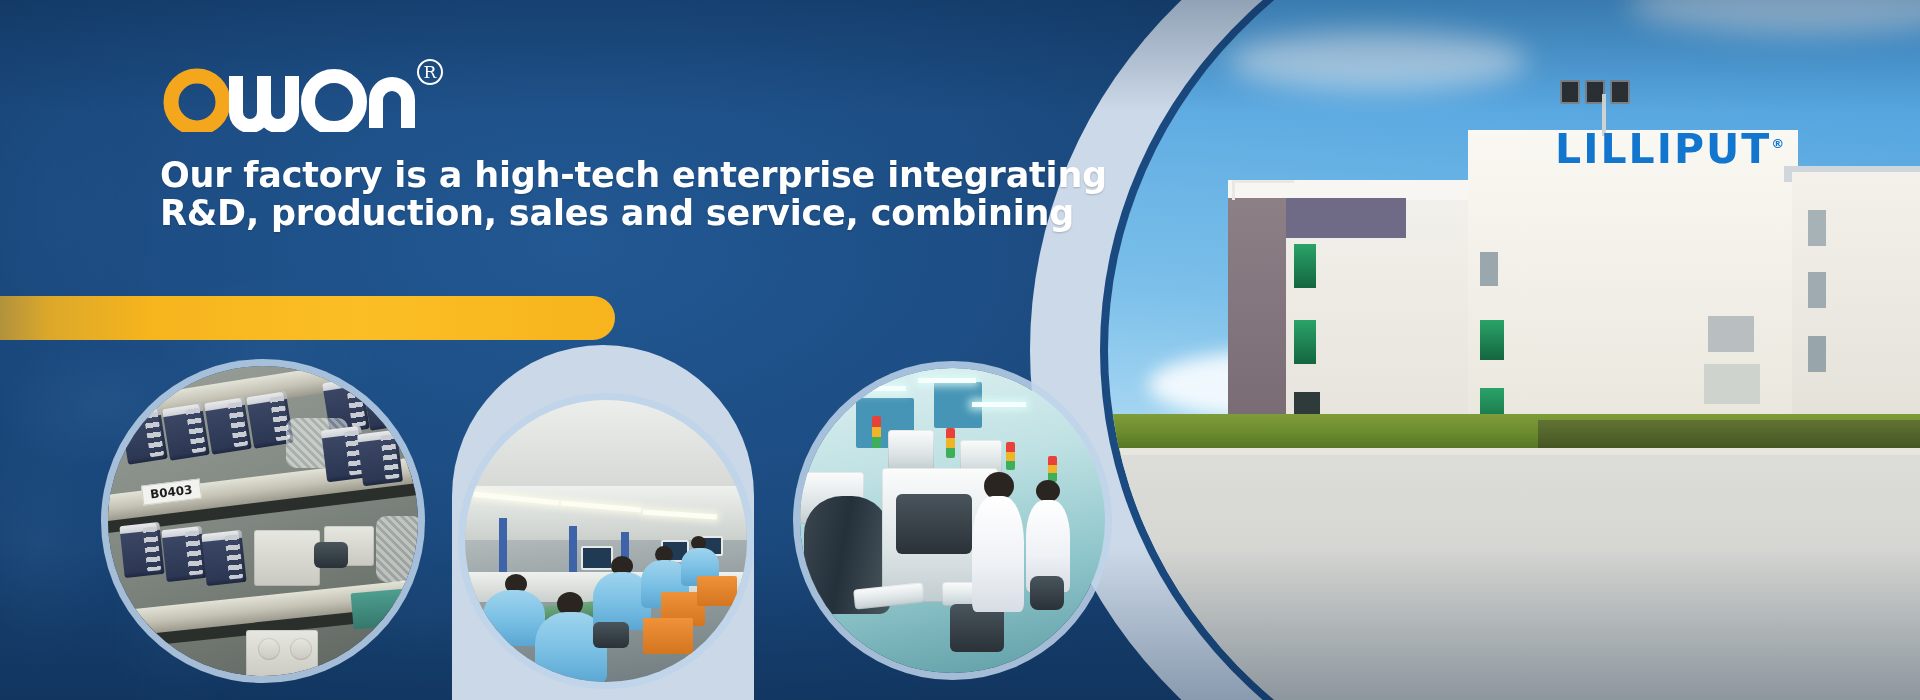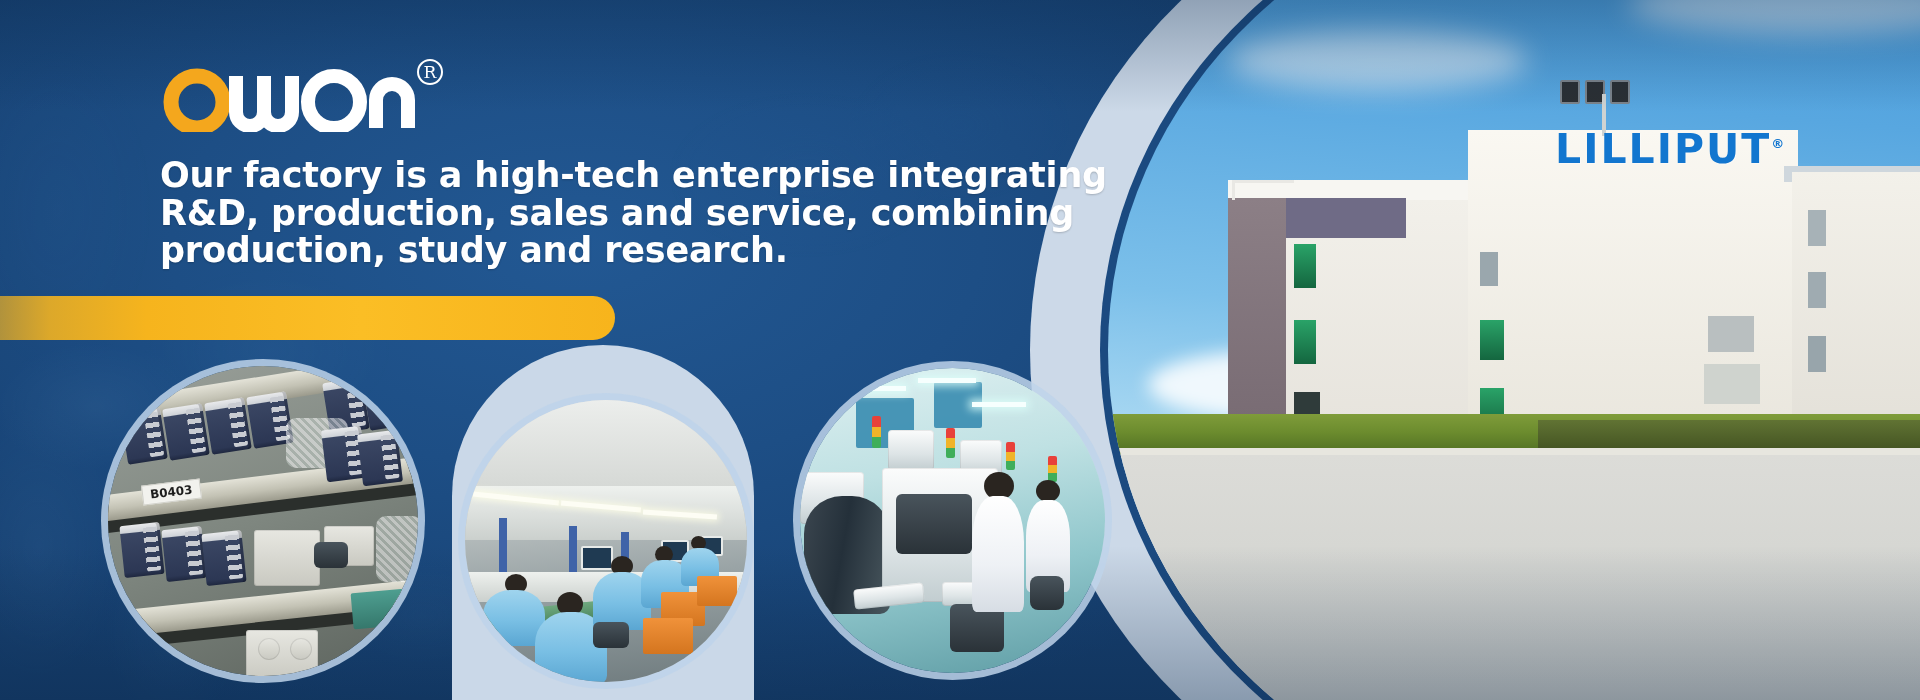--- a/index.html
+++ b/index.html
@@ -310,21 +310,20 @@
       <path d="M76 18 v36 a14 14 0 0 0 28 0 v-36 v36 a14 14 0 0 0 28 0 v-36" fill="none" stroke="#ffffff" stroke-width="14" stroke-linecap="butt"></path>
       <circle cx="174" cy="44" r="26" fill="none" stroke="#ffffff" stroke-width="14"></circle>
       <path d="M216 70 v-28 a16 16 0 0 1 32 0 v28" fill="none" stroke="#ffffff" stroke-width="14"></path>
     </svg>
   </div>
   <div class="reg">R</div>
 
   <div class="tagline">
     <div>Our factory is a high-tech enterprise integrating</div>
     <div>R&amp;D, production, sales and service, combining</div>
-    <div>production, study and research.</div>
   </div>
 
   <div class="cta-wrap">
     <div class="cta"></div>
   </div>
 
   <div class="mid-panel"></div>
 
   <div class="pc c1">
     <div class="pc-inner">

